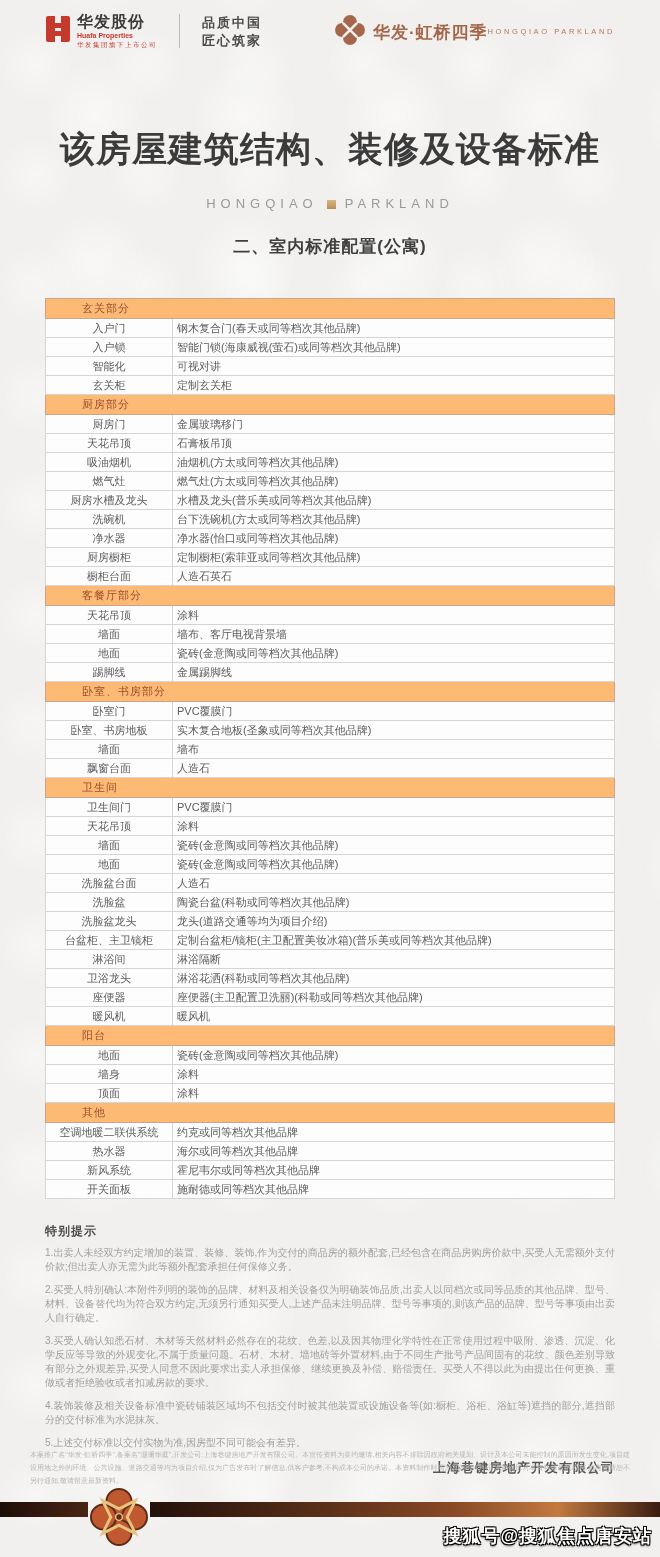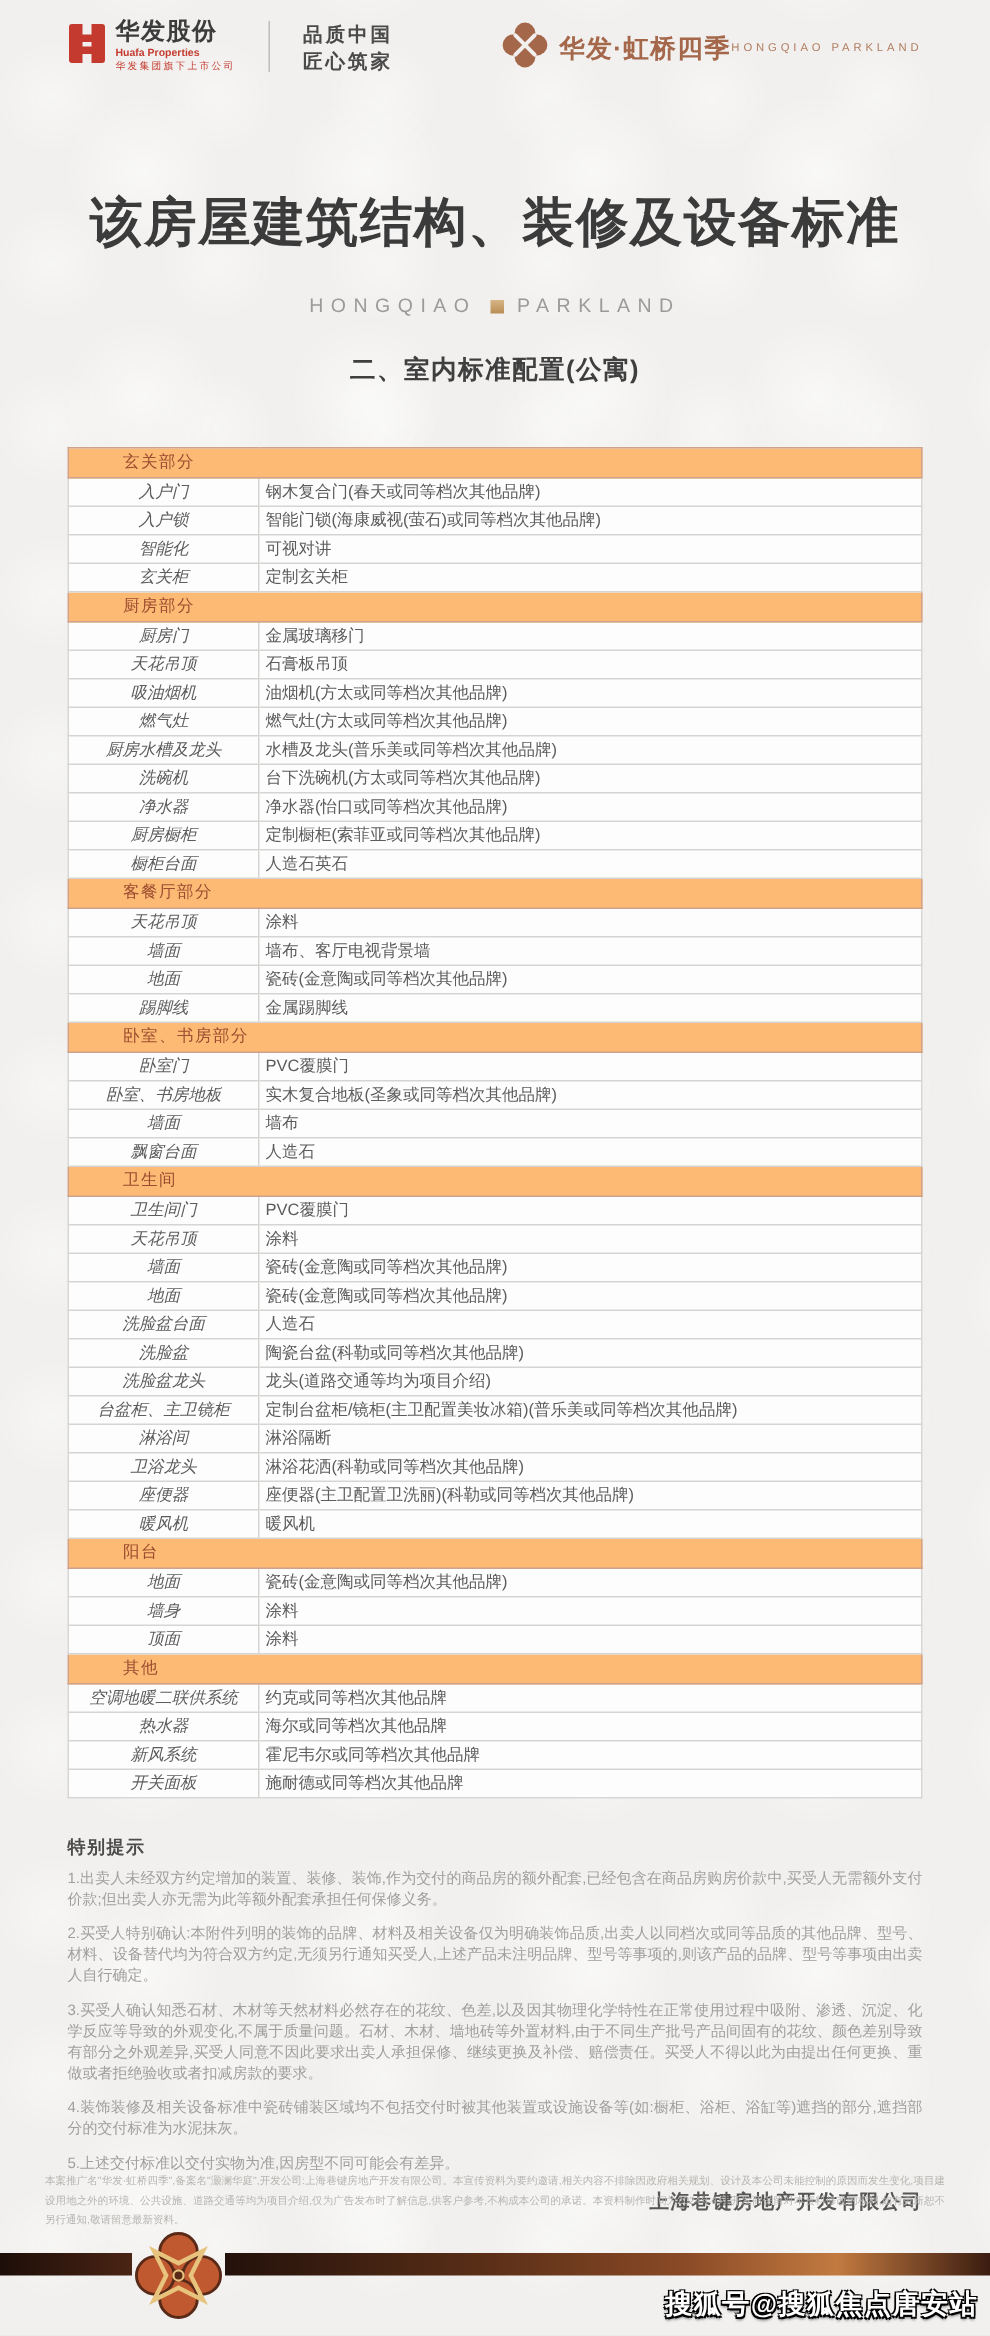--- a/index.html
+++ b/index.html
@@ -35,21 +35,21 @@
   .brand-line .gold-sq { display:inline-block; width:9px; height:9px; margin:0 9px 1px 9px; vertical-align:middle;
     background:linear-gradient(180deg,#d7b585,#b98d55); }
   .section-title { margin-top:24px; text-align:center; font-size:17px; font-weight:bold; color:#3f3f3f; letter-spacing:1px; }
   
   table.spec { margin:40px 0 0 45px; width:570px; border-collapse:collapse; background:#fdfdfd;
     border:1px solid #c2c2c2; }
   table.spec td { border:1px solid #d6d5d3; font-size:11px; color:#5c5c5c; line-height:13px; padding:2.5px 4px; }
   table.spec tr.section-row td {
     background:#fdba74; color:#9c4c30; padding:3px 4px 3px 36px; border-color:#cfa28c; font-size:11px; letter-spacing:1px;
   }
-  table.spec td.c1 { width:127px; text-align:center;font-style:italic; }
+  table.spec td.c1 { width:127px; text-align:center; }
   table.spec td.c2 { }
   
   .notes { margin:24px 45px 0 45px; }
   .notes-title { font-size:12px; font-weight:bold; color:#4c4c4c; margin-bottom:6px; letter-spacing:1px; }
   .note-item { font-size:10px; color:#a09f9d; line-height:14px; margin-bottom:9px; text-align:justify; }
   
   .signature { margin:8px 45px 0 45px; text-align:right; }
   .sig-company { font-size:13px; font-weight:bold; color:#565656; letter-spacing:1px; }
   .sig-date { font-size:12px; font-weight:bold; color:#565656; margin-top:23px; letter-spacing:1px; }
   

